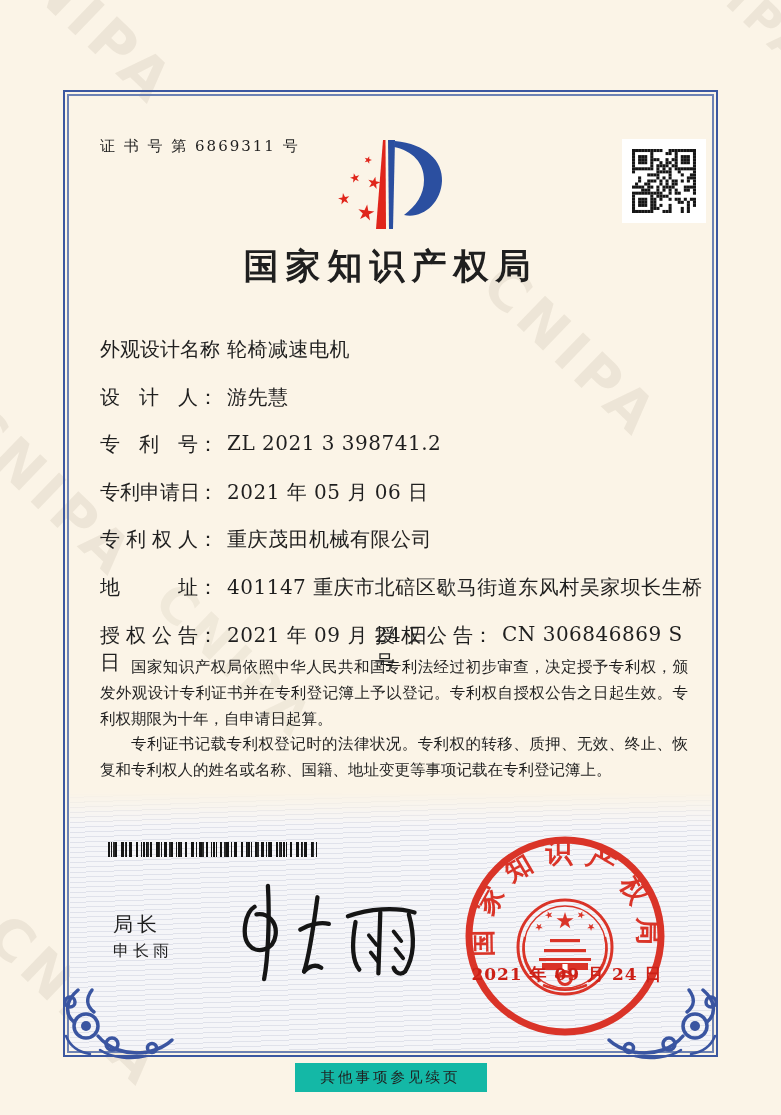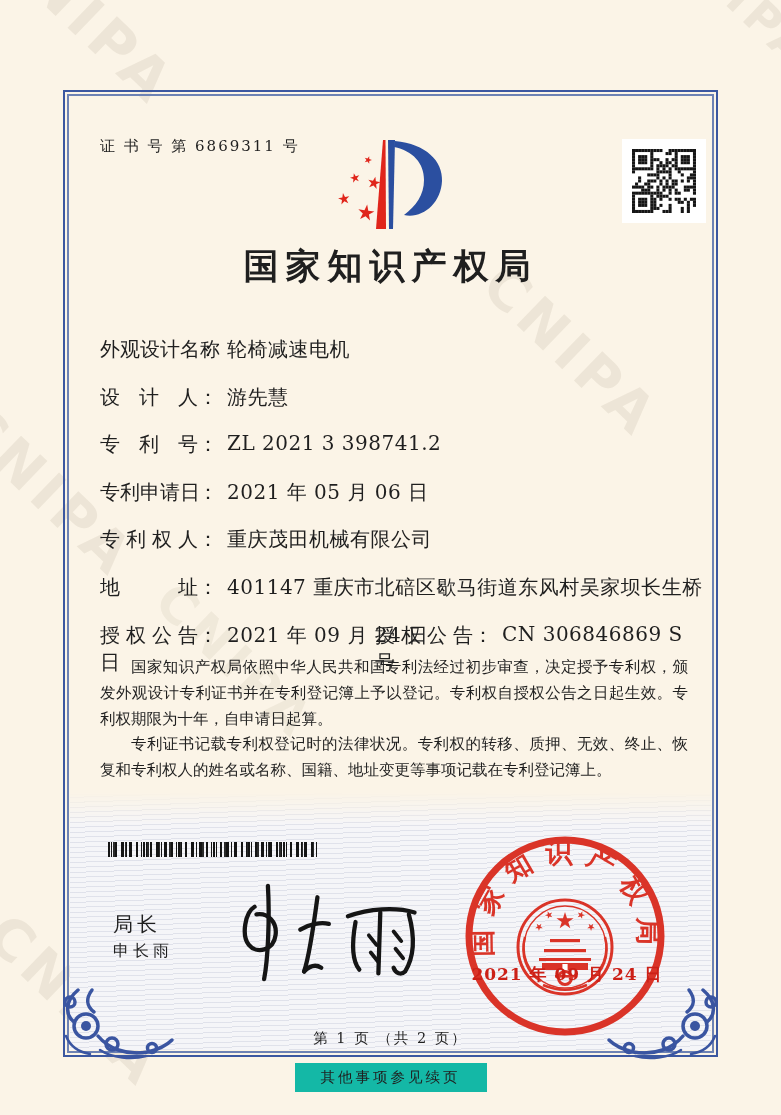--- a/index.html
+++ b/index.html
@@ -438,16 +438,15 @@
         <circle cx="14" cy="16" r="5"></circle>
         <path d="M42,50 C52,62 70,70 92,66 C104,63 112,58 116,54"></path>
         <circle cx="56" cy="58" r="6"></circle>
         <circle cx="96" cy="62" r="4.5"></circle>
         <path d="M44,64 C56,72 76,74 90,70" stroke-width="2.5"></path>
         <path d="M10,50 C14,60 22,66 34,68" stroke-width="2.5"></path>
       </g>
     </svg>
   </div>
 
-  <div class="page-info">第 1 页 （共 2 页）</div>
   <div class="note-box">其他事项参见续页</div>
 
 </div>
 
 </body></html>

